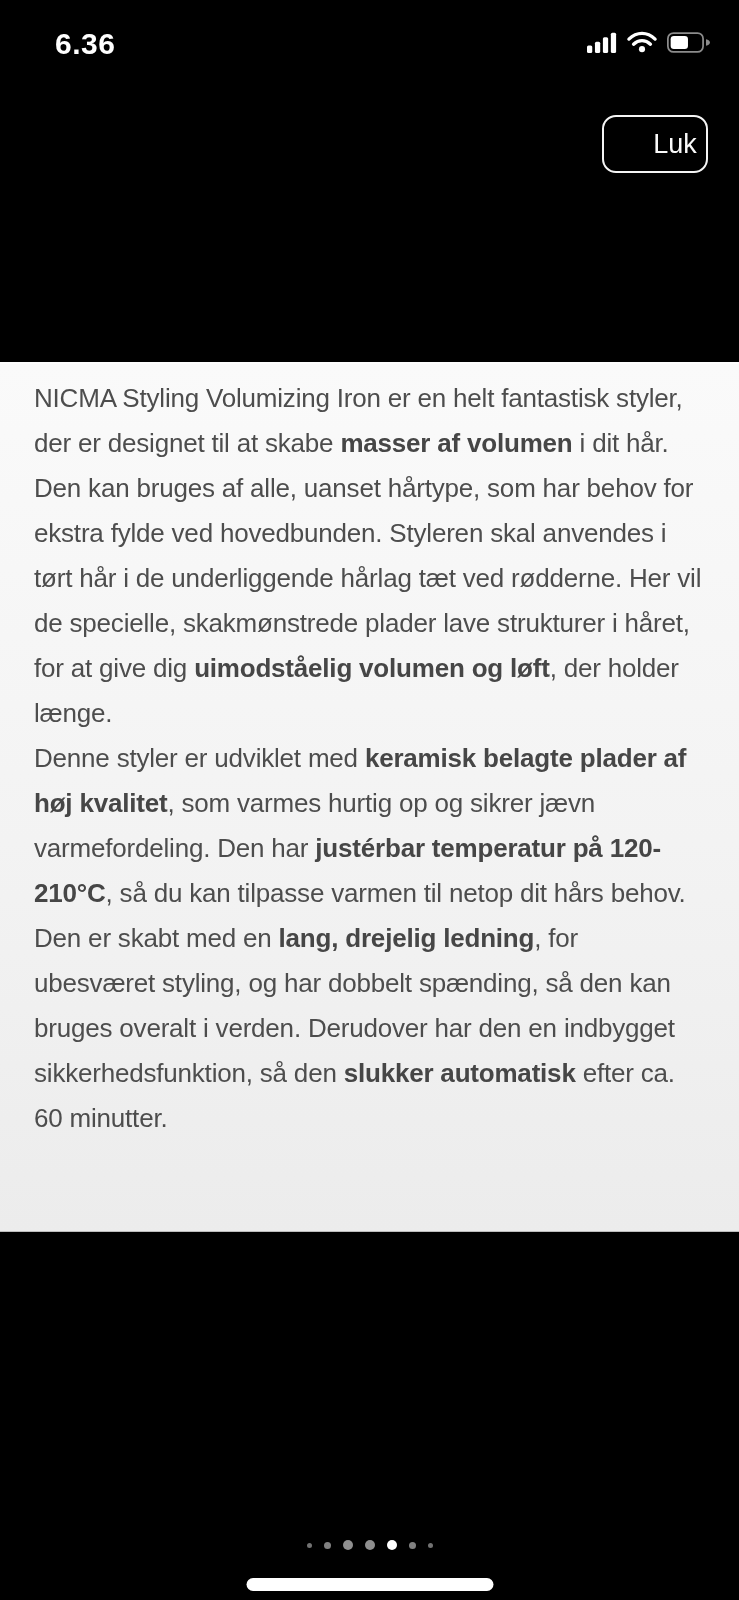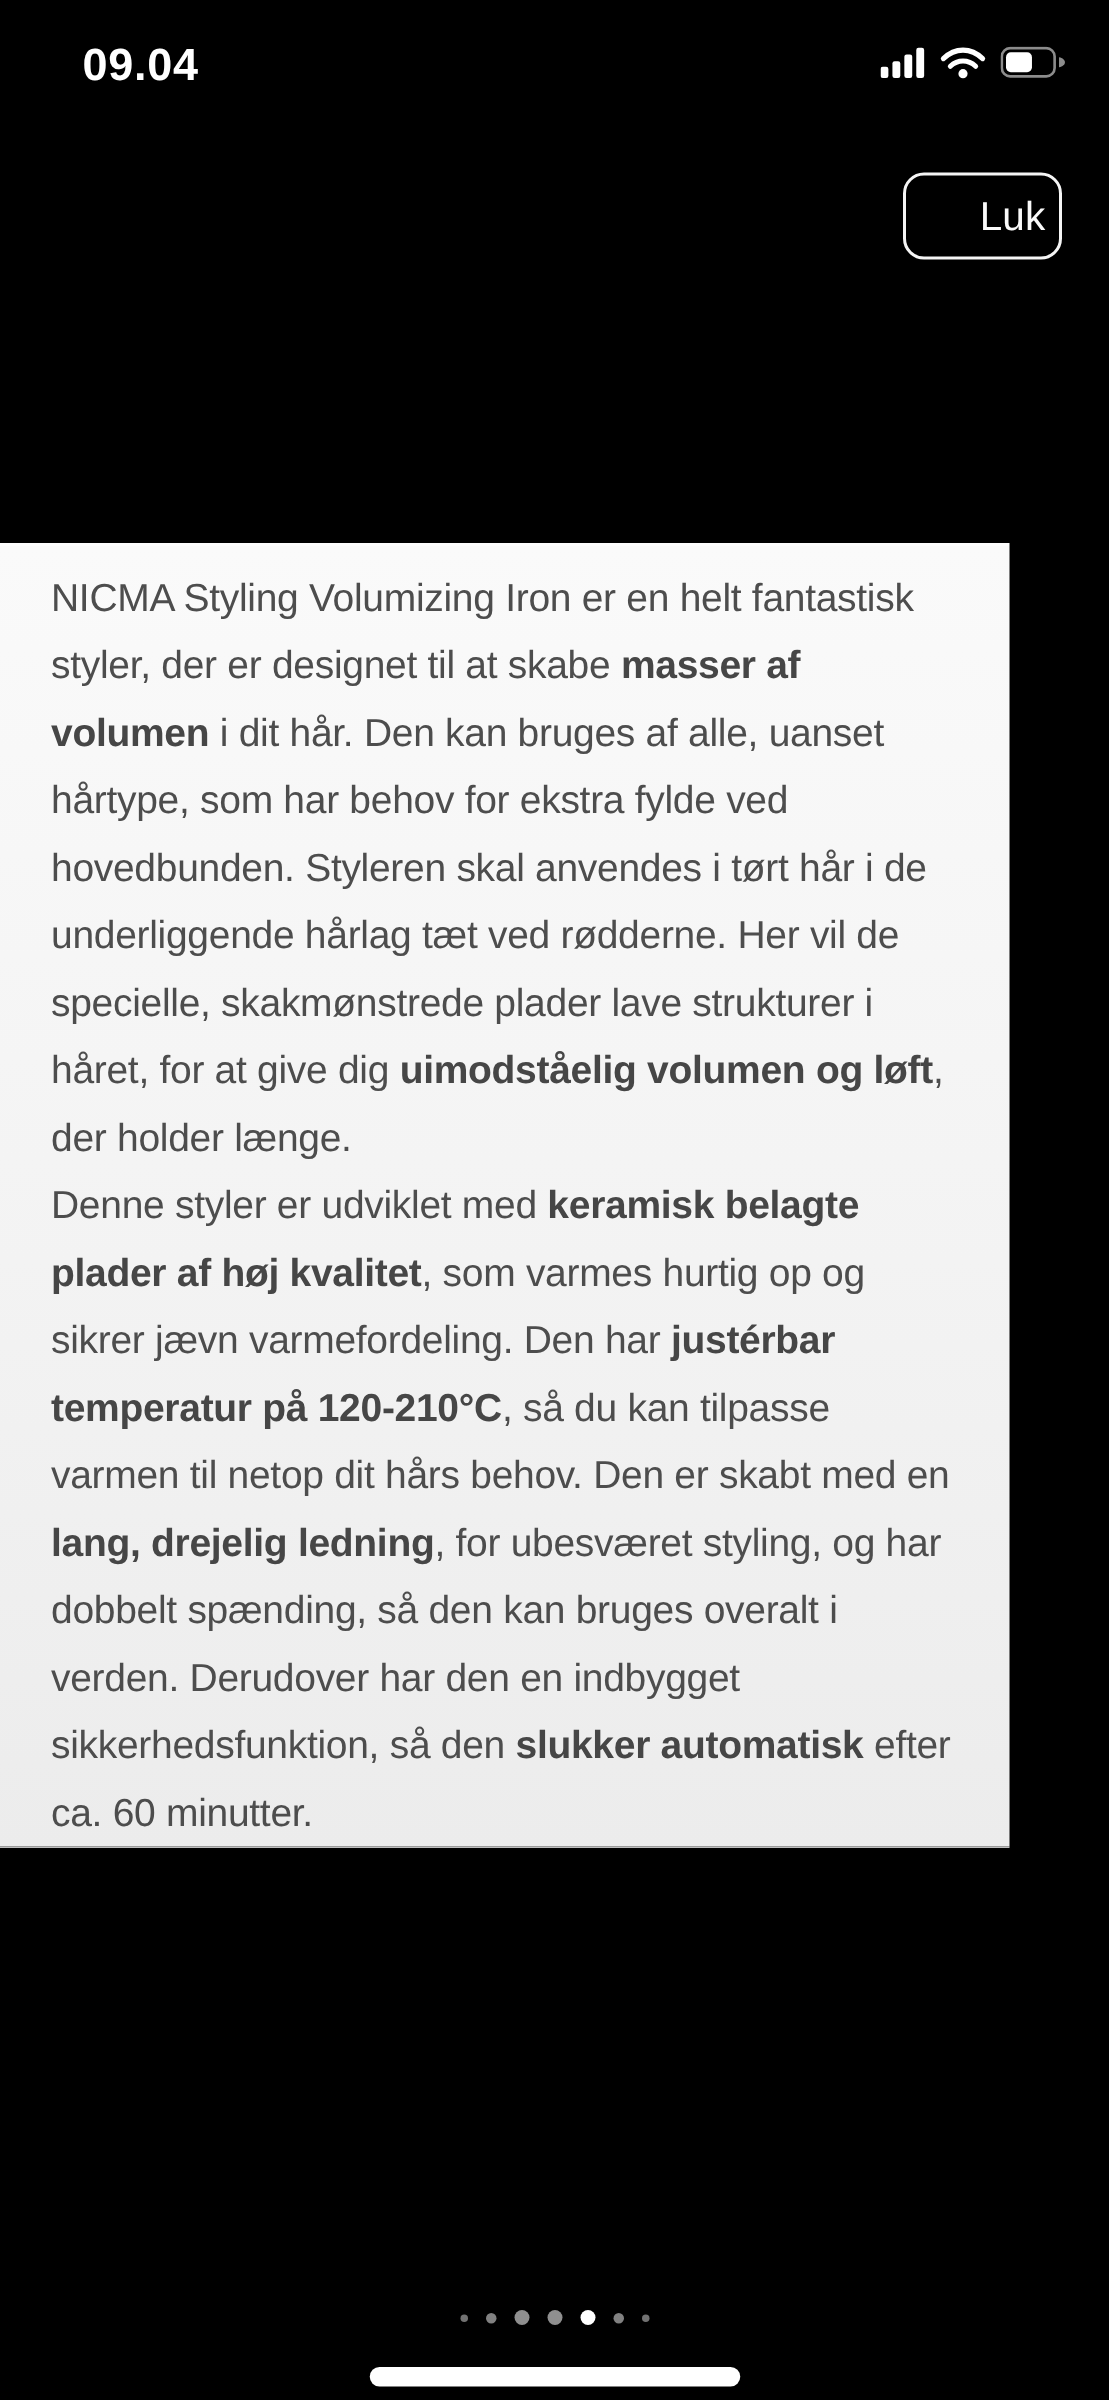--- a/index.html
+++ b/index.html
@@ -52,21 +52,21 @@
     display: flex;
     align-items: center;
     justify-content: center;
     padding-left: 40px;
   }
   
   .sheet {
     position: absolute;
     top: 362px;
     left: 0;
-    width: 673px;
+    width: 739px;
     height: 870px;
     background: linear-gradient(180deg, #fafafa 0%, #f3f3f3 55%, #ececec 100%);
     border-top: 2px solid #fdfdfd;
     border-bottom: 1px solid #bdbdbd;
     padding: 12px 34px 0 34px;
     overflow: hidden;
   }
   .sheet p {
     color: #4d4d4d;
     font-size: 26px;
@@ -107,21 +107,21 @@
     border-radius: 7px;
     background: #ffffff;
   }
 </style>
 </head>
 <body>
 
 <div class="screen">
 
   <div class="status-bar">
-    <span class="status-time">09.04</span>
+    <span class="status-time">6.36</span>
     <div class="status-icons">
       <span>
         <svg width="30" height="21" viewBox="0 0 20 14">
           <rect x="0" y="9" width="3.5" height="5" rx="1" fill="#fff"></rect>
           <rect x="5.3" y="6.5" width="3.5" height="7.5" rx="1" fill="#fff"></rect>
           <rect x="10.6" y="3.5" width="3.5" height="10.5" rx="1" fill="#fff"></rect>
           <rect x="15.9" y="0.5" width="3.5" height="13.5" rx="1" fill="#fff"></rect>
         </svg>
       </span>
       <span>

